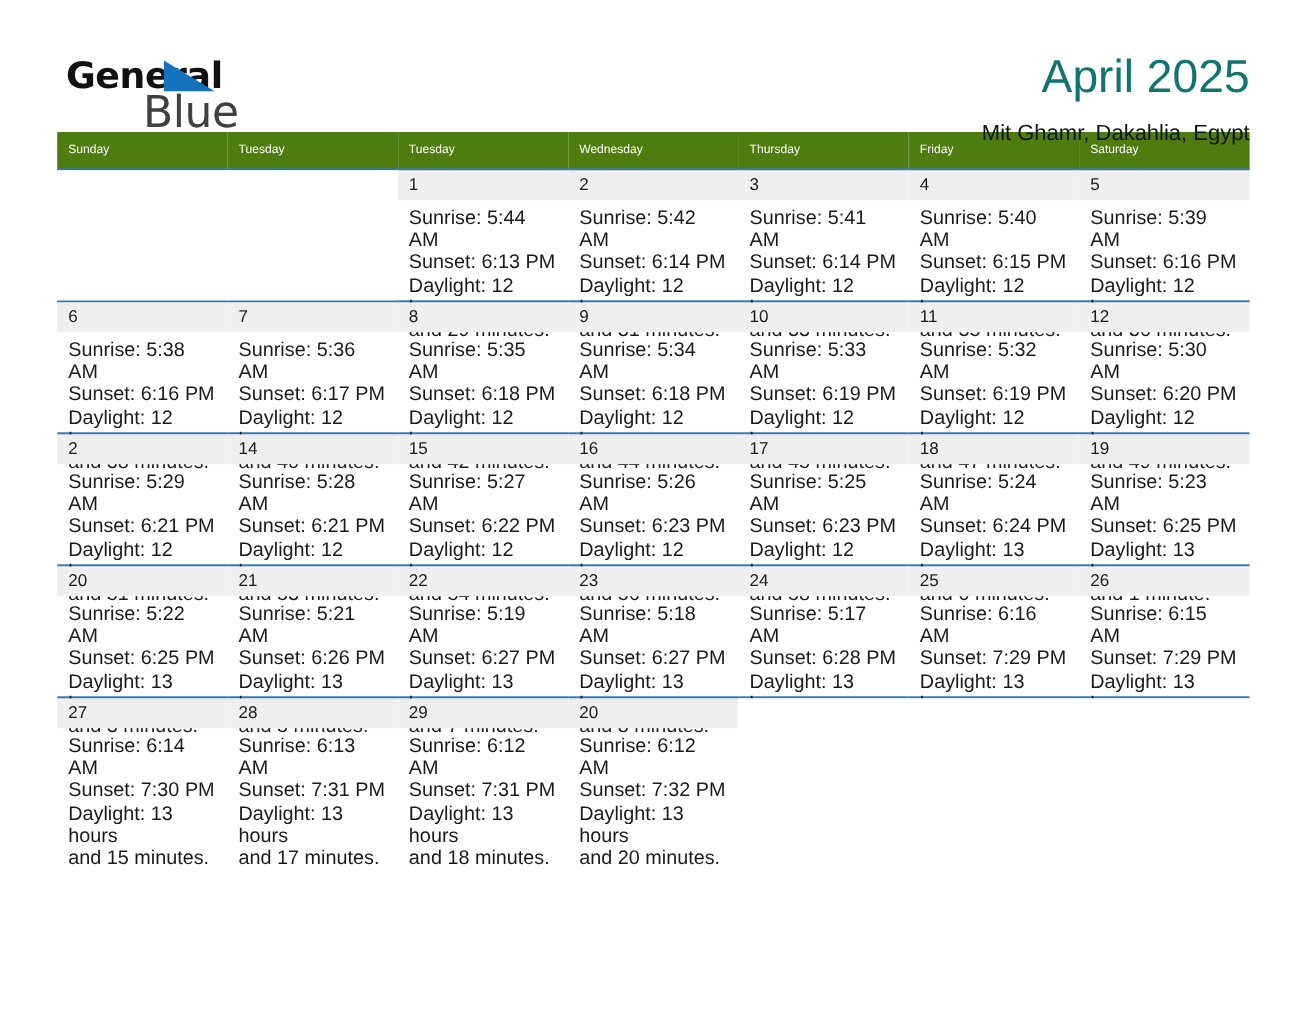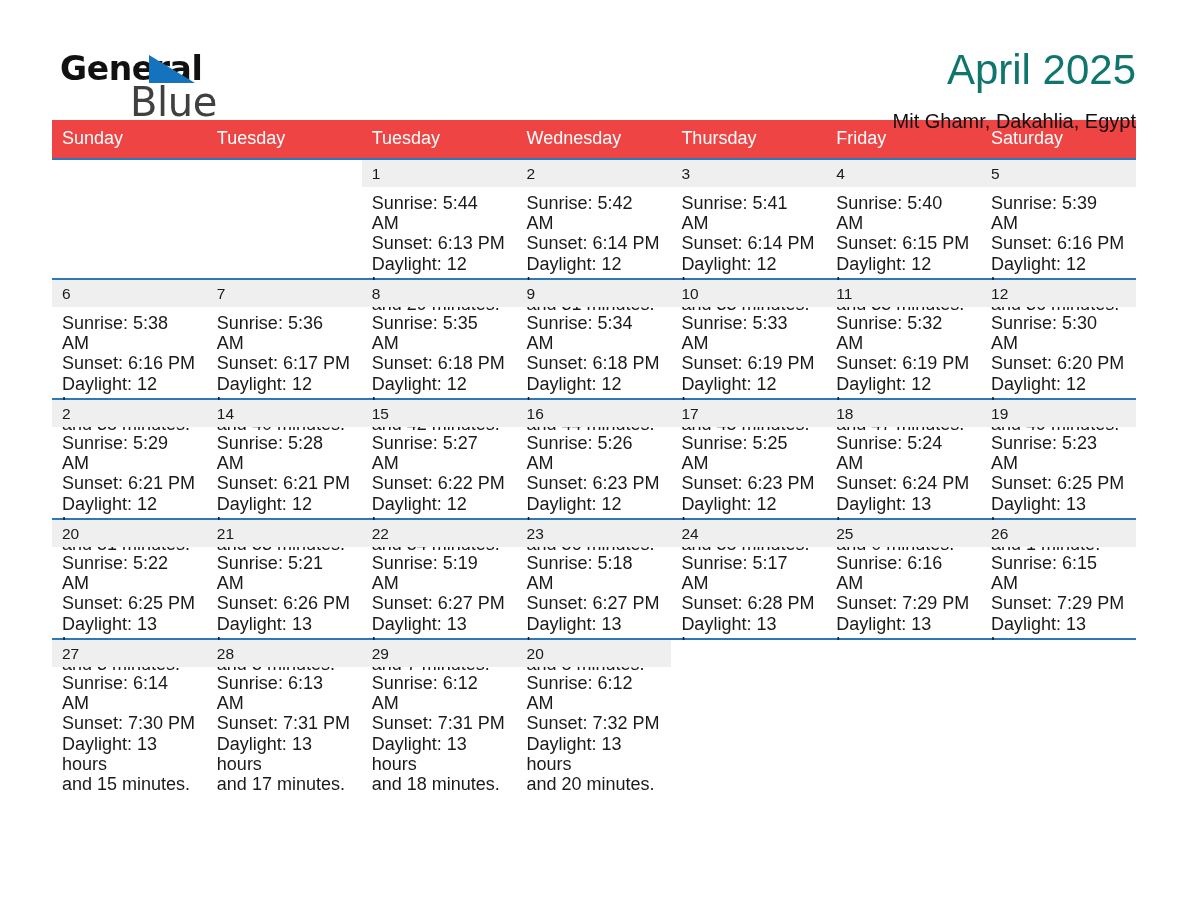--- a/index.html
+++ b/index.html
@@ -89,23 +89,23 @@
   }
 
   
   .calendar {
     width: 1084px;
     border-collapse: collapse;
     table-layout: fixed;
     margin-top: 16px;
   }
   .calendar th {
-    background: #ef4444;
+    background: #4d7c0f;
     color: #ffffff;
-    font-size: 18px;
+    font-size: 11px;
     font-weight: 400;
     text-align: left;
     padding: 8px 0 9px 10px;
     height: 16px;
     border: none;
   }
   .calendar td {
     vertical-align: top;
     padding: 0;
     width: 154.85px;

